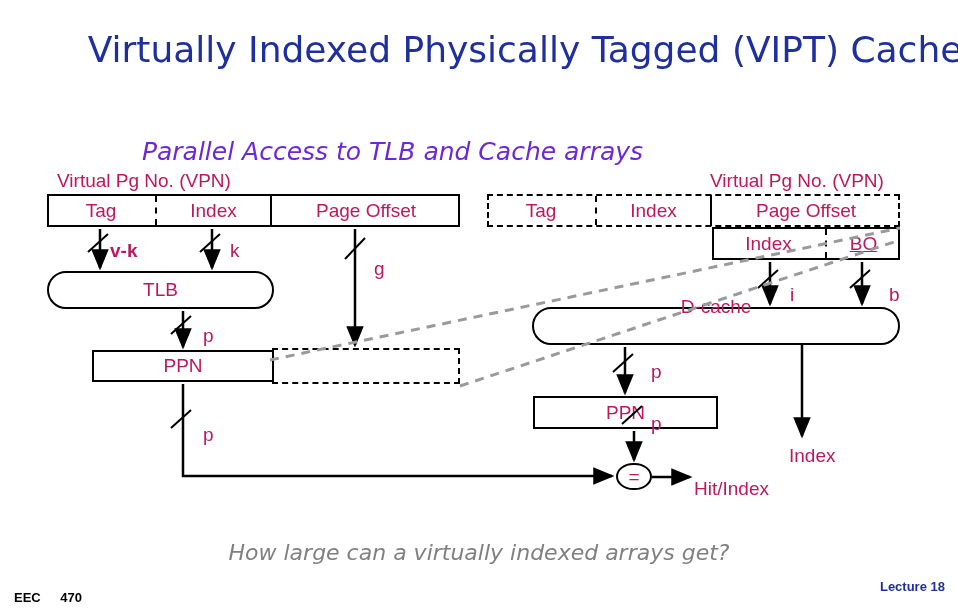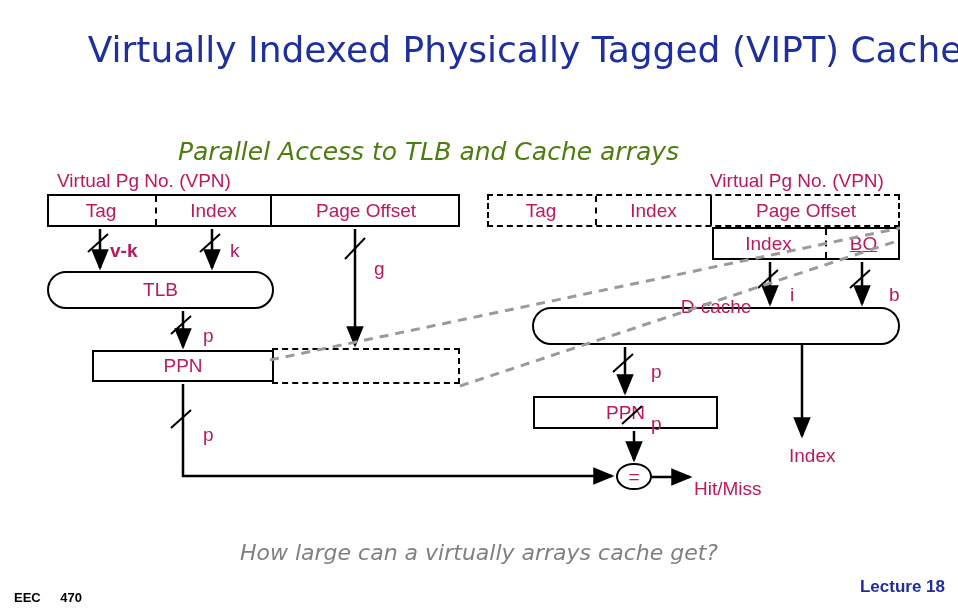--- a/index.html
+++ b/index.html
@@ -11,32 +11,31 @@
   .abs{position:absolute;}
   #title{
     left:0;top:28px;width:958px;text-align:center;
     color:#1f2f9e;font-size:36px;line-height:44px;
     font-family:"DejaVu Sans", sans-serif;font-weight:400;
     letter-spacing:0px;
     padding-left:46px;
   }
   #subtitle{
     left:0;top:137px;width:785px;text-align:center;
-    color:#4d7c0f;font-size:25px;font-style:italic;
+    color:#6d28d9;font-size:25px;font-style:italic;
     font-family:"DejaVu Sans", sans-serif;
-    margin-left:36px;
   }
   .lbl{color:#be185d;font-size:19px;white-space:nowrap;}
   .box{border:2px solid #000;background:#fff;box-sizing:border-box;}
   .boxdash{border:2px dashed #000;background:transparent;box-sizing:border-box;}
   .vdash{border-left:2px dashed #000;}
   .rounded{border:2px solid #000;border-radius:26px;background:#fff;box-sizing:border-box;}
   .ctr{display:flex;align-items:center;justify-content:center;text-align:center;}
   .footer-left{font-size:13px;color:#000;font-weight:bold;}
-  .footer-right{font-size:17px;color:#1f2f9e;font-weight:bold;text-align:right;line-height:17px;}
+  .footer-right{font-size:13px;color:#1f2f9e;font-weight:bold;text-align:right;line-height:17px;}
   #question{
     left:0;top:540px;width:958px;text-align:center;color:#808080;
     font-size:22px;font-style:italic;font-family:"DejaVu Sans", sans-serif;
   }
   svg{position:absolute;left:0;top:0;pointer-events:none;}
 </style>
 </head>
 <body>
 
 <div class="abs" id="title">Virtually Indexed Physically Tagged (VIPT) Cache</div>
@@ -91,21 +90,21 @@
 <div class="abs box" style="left:533px;top:396px;width:185px;height:33px;"></div>
 <div class="abs lbl ctr" style="left:533px;top:396px;width:185px;height:33px;">PPN</div>
 
 <div class="abs lbl" style="left:651px;top:413px;">p</div>
 
 <div class="abs rounded ctr" style="left:616px;top:463px;width:36px;height:27px;border-radius:18px/14px;">
   <span class="lbl">=</span>
 </div>
 
 <div class="abs lbl" style="left:789px;top:445px;">Index</div>
-<div class="abs lbl" style="left:694px;top:478px;">Hit/Miss</div>
+<div class="abs lbl" style="left:694px;top:478px;">Hit/Index</div>
 
 <svg width="958" height="612">
   <defs>
     <marker id="ah" markerWidth="9" markerHeight="9" refX="7.5" refY="4" orient="auto">
       <polygon points="0,0.5 8.5,4 0,7.5" fill="#000"></polygon>
     </marker>
   </defs>
 
   <line x1="100" y1="229" x2="100" y2="268" stroke="#000" stroke-width="2.5" marker-end="url(#ah)"></line>
   <line x1="88" y1="252" x2="108" y2="234" stroke="#000" stroke-width="2"></line>
@@ -136,21 +135,21 @@
 
   <line x1="634" y1="431" x2="634" y2="460" stroke="#000" stroke-width="2.5" marker-end="url(#ah)"></line>
   <line x1="622" y1="424" x2="642" y2="406" stroke="#000" stroke-width="2"></line>
 
   <line x1="652" y1="477" x2="690" y2="477" stroke="#000" stroke-width="2.5" marker-end="url(#ah)"></line>
 
   <line x1="270" y1="360" x2="900" y2="228" stroke="#9a9a9a" stroke-width="3" stroke-dasharray="9,7"></line>
   <line x1="460" y1="386" x2="900" y2="240" stroke="#9a9a9a" stroke-width="3" stroke-dasharray="9,7"></line>
 </svg>
 
-<div class="abs" id="question">How large can a virtually arrays cache get?</div>
+<div class="abs" id="question">How large can a virtually indexed arrays get?</div>
 
 <div class="abs" style="left:14px;top:588px;">
   <span class="footer-left">EEC</span>
   <span class="footer-left" style="margin-left:15px;">470</span>
 </div>
 
 <div class="abs footer-right" style="left:770px;top:578px;width:175px;">
   <div>Lecture 18</div>
 </div>
 

